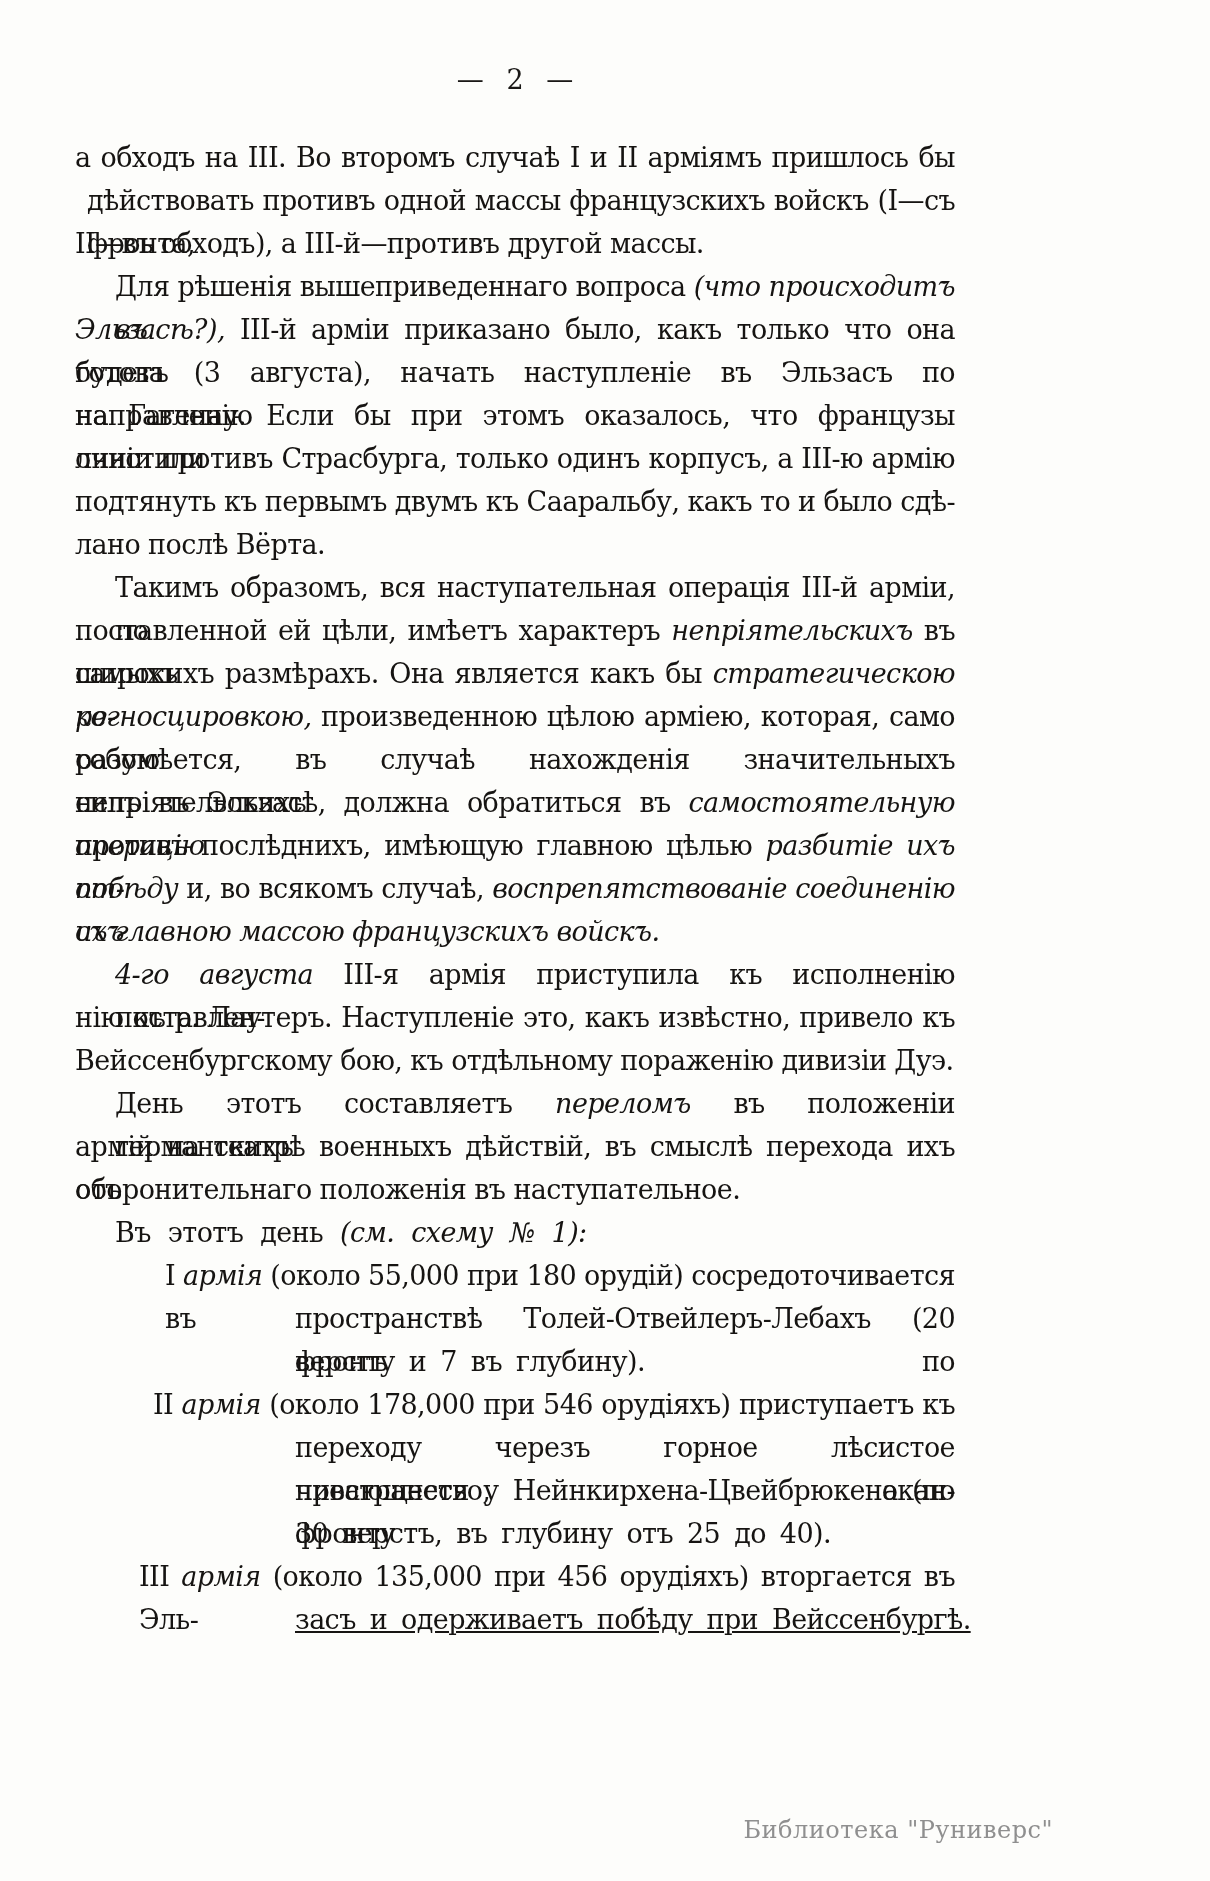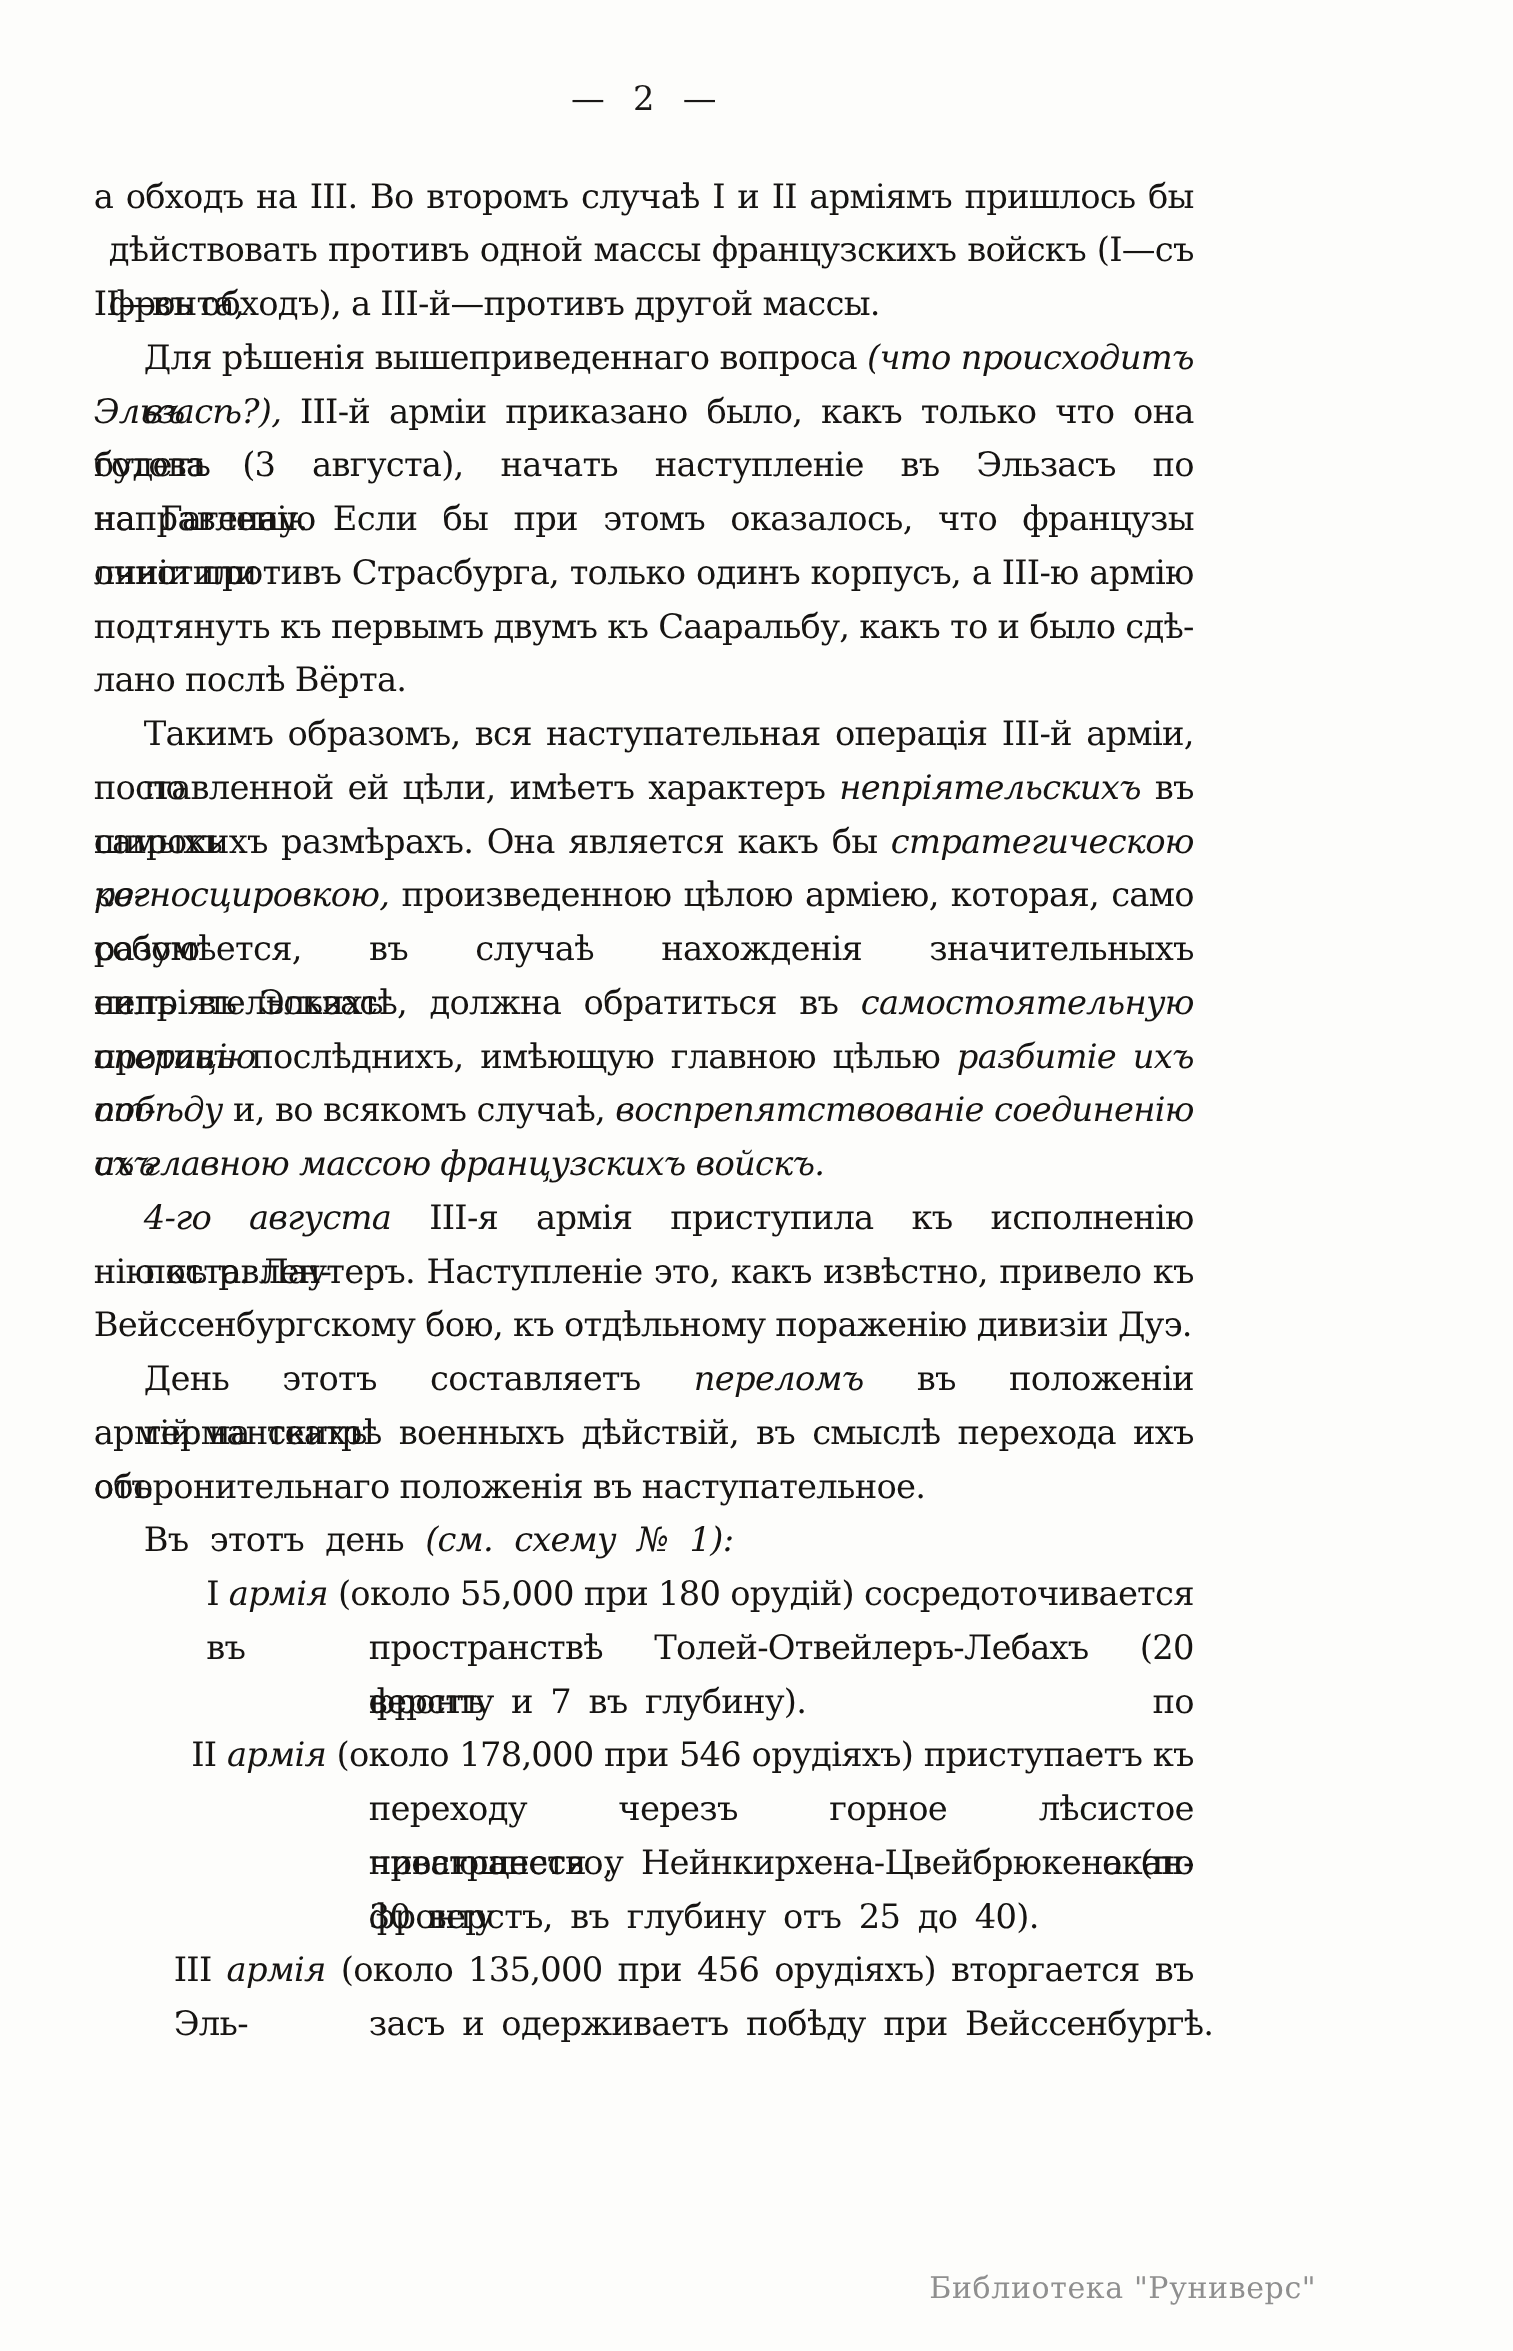--- a/index.html
+++ b/index.html
@@ -86,17 +86,17 @@
       <div class="line last" style="padding-left: 0px;"><span>оборонительнаго положенія въ наступательное.</span></div>
       <div class="line last" style="padding-left: 40px; word-spacing: 9px;"><span>Въ этотъ день </span><i>(см. схему № 1):</i></div>
       <div class="line just" style="padding-left: 90px;"><span>I </span><i>армія</i><span> (около 55,000 при 180 орудій) сосредоточивается въ</span></div>
       <div class="line just" style="padding-left: 220px;"><span>пространствѣ Толей-Отвейлеръ-Лебахъ (20 верстъ по</span></div>
       <div class="line last" style="padding-left: 220px; word-spacing: 6px;"><span>фронту и 7 въ глубину).</span></div>
       <div class="line just" style="padding-left: 78px;"><span>II </span><i>армія</i><span> (около 178,000 при 546 орудіяхъ) приступаетъ къ</span></div>
       <div class="line just" style="padding-left: 220px;"><span>переходу черезъ горное лѣсистое пространство, окан-</span></div>
       <div class="line just" style="padding-left: 220px;"><span>чивающееся у Нейнкирхена-Цвейбрюкена (по фронту</span></div>
       <div class="line last" style="padding-left: 220px; word-spacing: 6px;"><span>30 верстъ, въ глубину отъ 25 до 40).</span></div>
       <div class="line just" style="padding-left: 64px;"><span>III </span><i>армія</i><span> (около 135,000 при 456 орудіяхъ) вторгается въ Эль-</span></div>
-      <div class="line last" style="padding-left: 220px; word-spacing: 6px;"><span>засъ и одерживаетъ побѣду при Вейссенбургѣ.</span></div>
+      <div class="line last" style="padding-left: 220px; word-spacing: 6px; text-decoration: underline;"><span>засъ и одерживаетъ побѣду при Вейссенбургѣ.</span></div>
     </div>
 
   <div class="watermark">Библиотека "Руниверс"</div>
 </div>
 
 </body></html>

